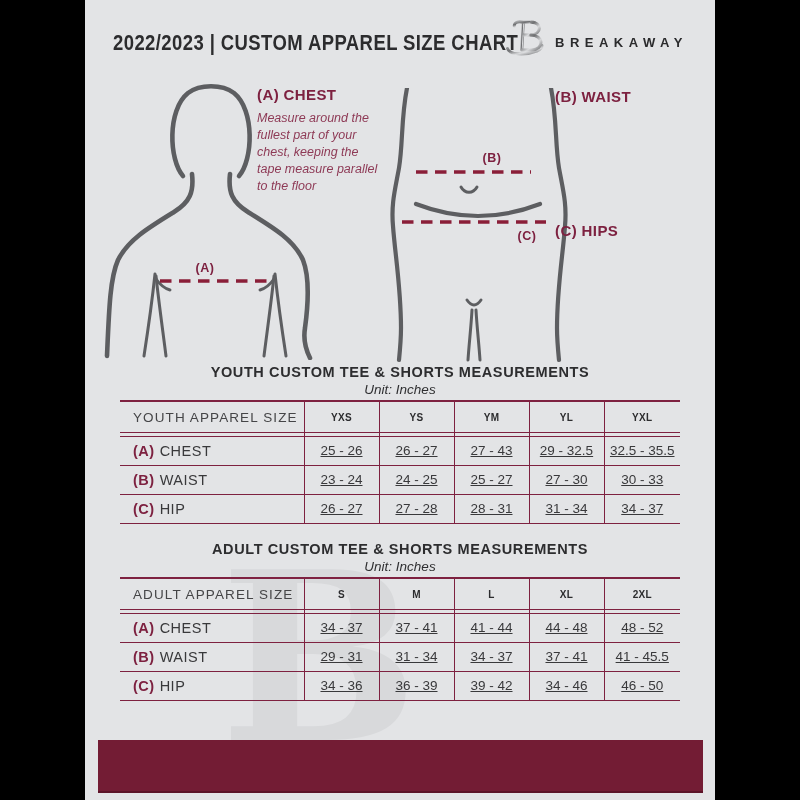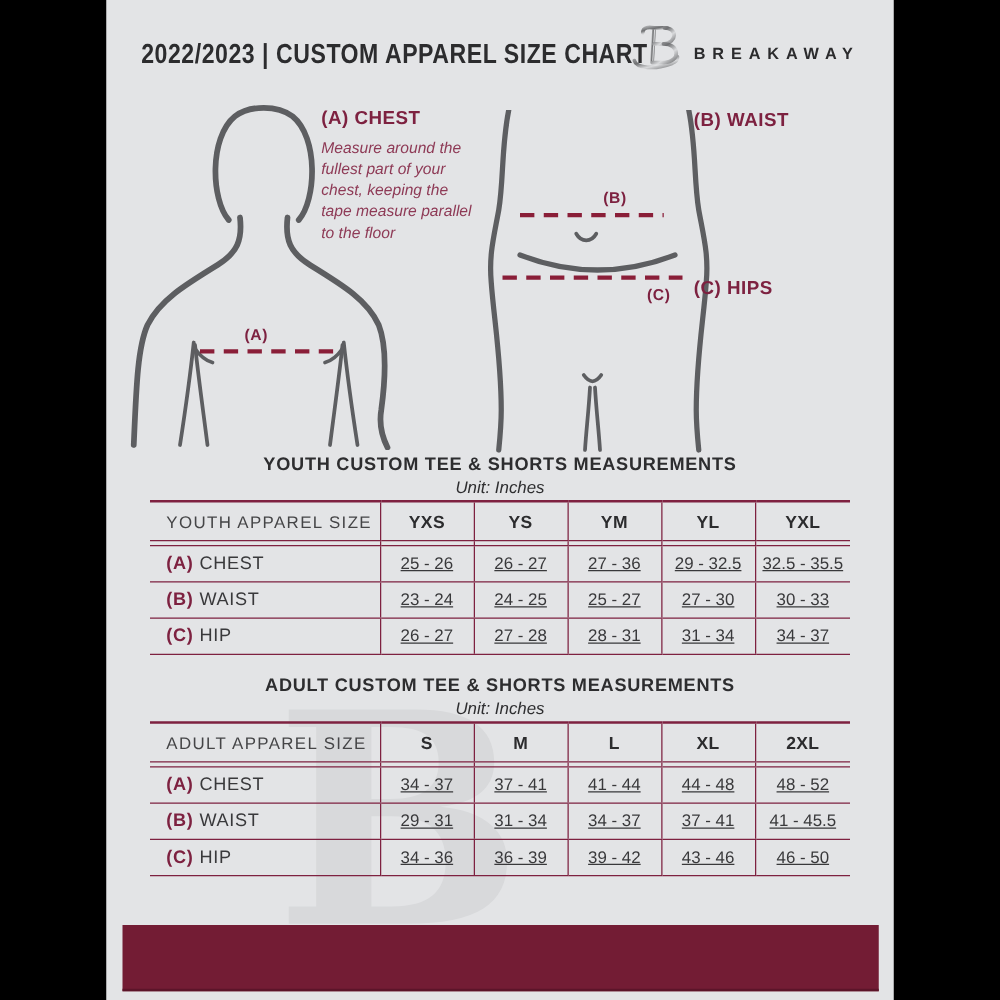--- a/index.html
+++ b/index.html
@@ -50,21 +50,21 @@
   table.size-table{
     border-collapse:collapse;table-layout:fixed;width:560px;margin-top:3px;
   }
   .size-table td{text-align:center;vertical-align:middle;padding:0;}
   .size-table td + td{border-left:1.5px solid #7e2140;}
   .size-table tr.head td{border-top:2px solid #7e2140;border-bottom:1.5px solid #7e2140;height:30px;}
   .size-table tr.dbl td{height:2.5px;border-bottom:1.5px solid #7e2140;}
   .size-table tr.data td{border-bottom:1.5px solid #7e2140;height:28px;}
   .size-table .first{text-align:left;padding-left:13px;}
   .size-table tr.head .first{letter-spacing:1.1px;font-size:13.5px;color:#454547;}
-  .size-table tr.head .size{font-weight:bold;font-size:14px;color:#2c2c2e;letter-spacing:0.3px;}
+  .size-table tr.head .size{font-weight:bold;font-size:10px;color:#2c2c2e;letter-spacing:0.3px;}
   .size-table tr.data .val{font-size:13.5px;color:#39393b;text-decoration:underline;}
   .size-table tr.data .first{font-size:14.5px;color:#39393b;letter-spacing:0.5px;}
   .pfx{color:#7d2140;font-weight:bold;margin-right:5px;}
   
   .footer-bar{
     position:absolute;left:13px;top:740px;width:605px;height:51px;
     background:#731c34;border-bottom:2px solid #5c1429;z-index:2;
   }
   .watermark{
     position:absolute;left:135px;top:540px;z-index:0;
@@ -179,21 +179,21 @@
             <td></td>
             <td></td>
             <td></td>
             <td></td>
             <td></td>
           </tr>
       <tr class="data">
         <td class="first"><span class="pfx">(A)</span><span>CHEST</span></td>
         <td class="val">25 - 26</td>
         <td class="val">26 - 27</td>
-        <td class="val">27 - 36</td>
+        <td class="val">27 - 43</td>
         <td class="val">29 - 32.5</td>
         <td class="val">32.5 - 35.5</td>
       </tr>
       <tr class="data">
         <td class="first"><span class="pfx">(B)</span><span>WAIST</span></td>
         <td class="val">23 - 24</td>
         <td class="val">24 - 25</td>
         <td class="val">25 - 27</td>
         <td class="val">27 - 30</td>
         <td class="val">30 - 33</td>
@@ -253,21 +253,21 @@
         <td class="val">31 - 34</td>
         <td class="val">34 - 37</td>
         <td class="val">37 - 41</td>
         <td class="val">41 - 45.5</td>
       </tr>
       <tr class="data">
         <td class="first"><span class="pfx">(C)</span><span>HIP</span></td>
         <td class="val">34 - 36</td>
         <td class="val">36 - 39</td>
         <td class="val">39 - 42</td>
-        <td class="val">43 - 46</td>
+        <td class="val">34 - 46</td>
         <td class="val">46 - 50</td>
       </tr>
       </tbody>
     </table>
   </div>
 
   <div class="footer-bar"></div>
 
 </div>
 

